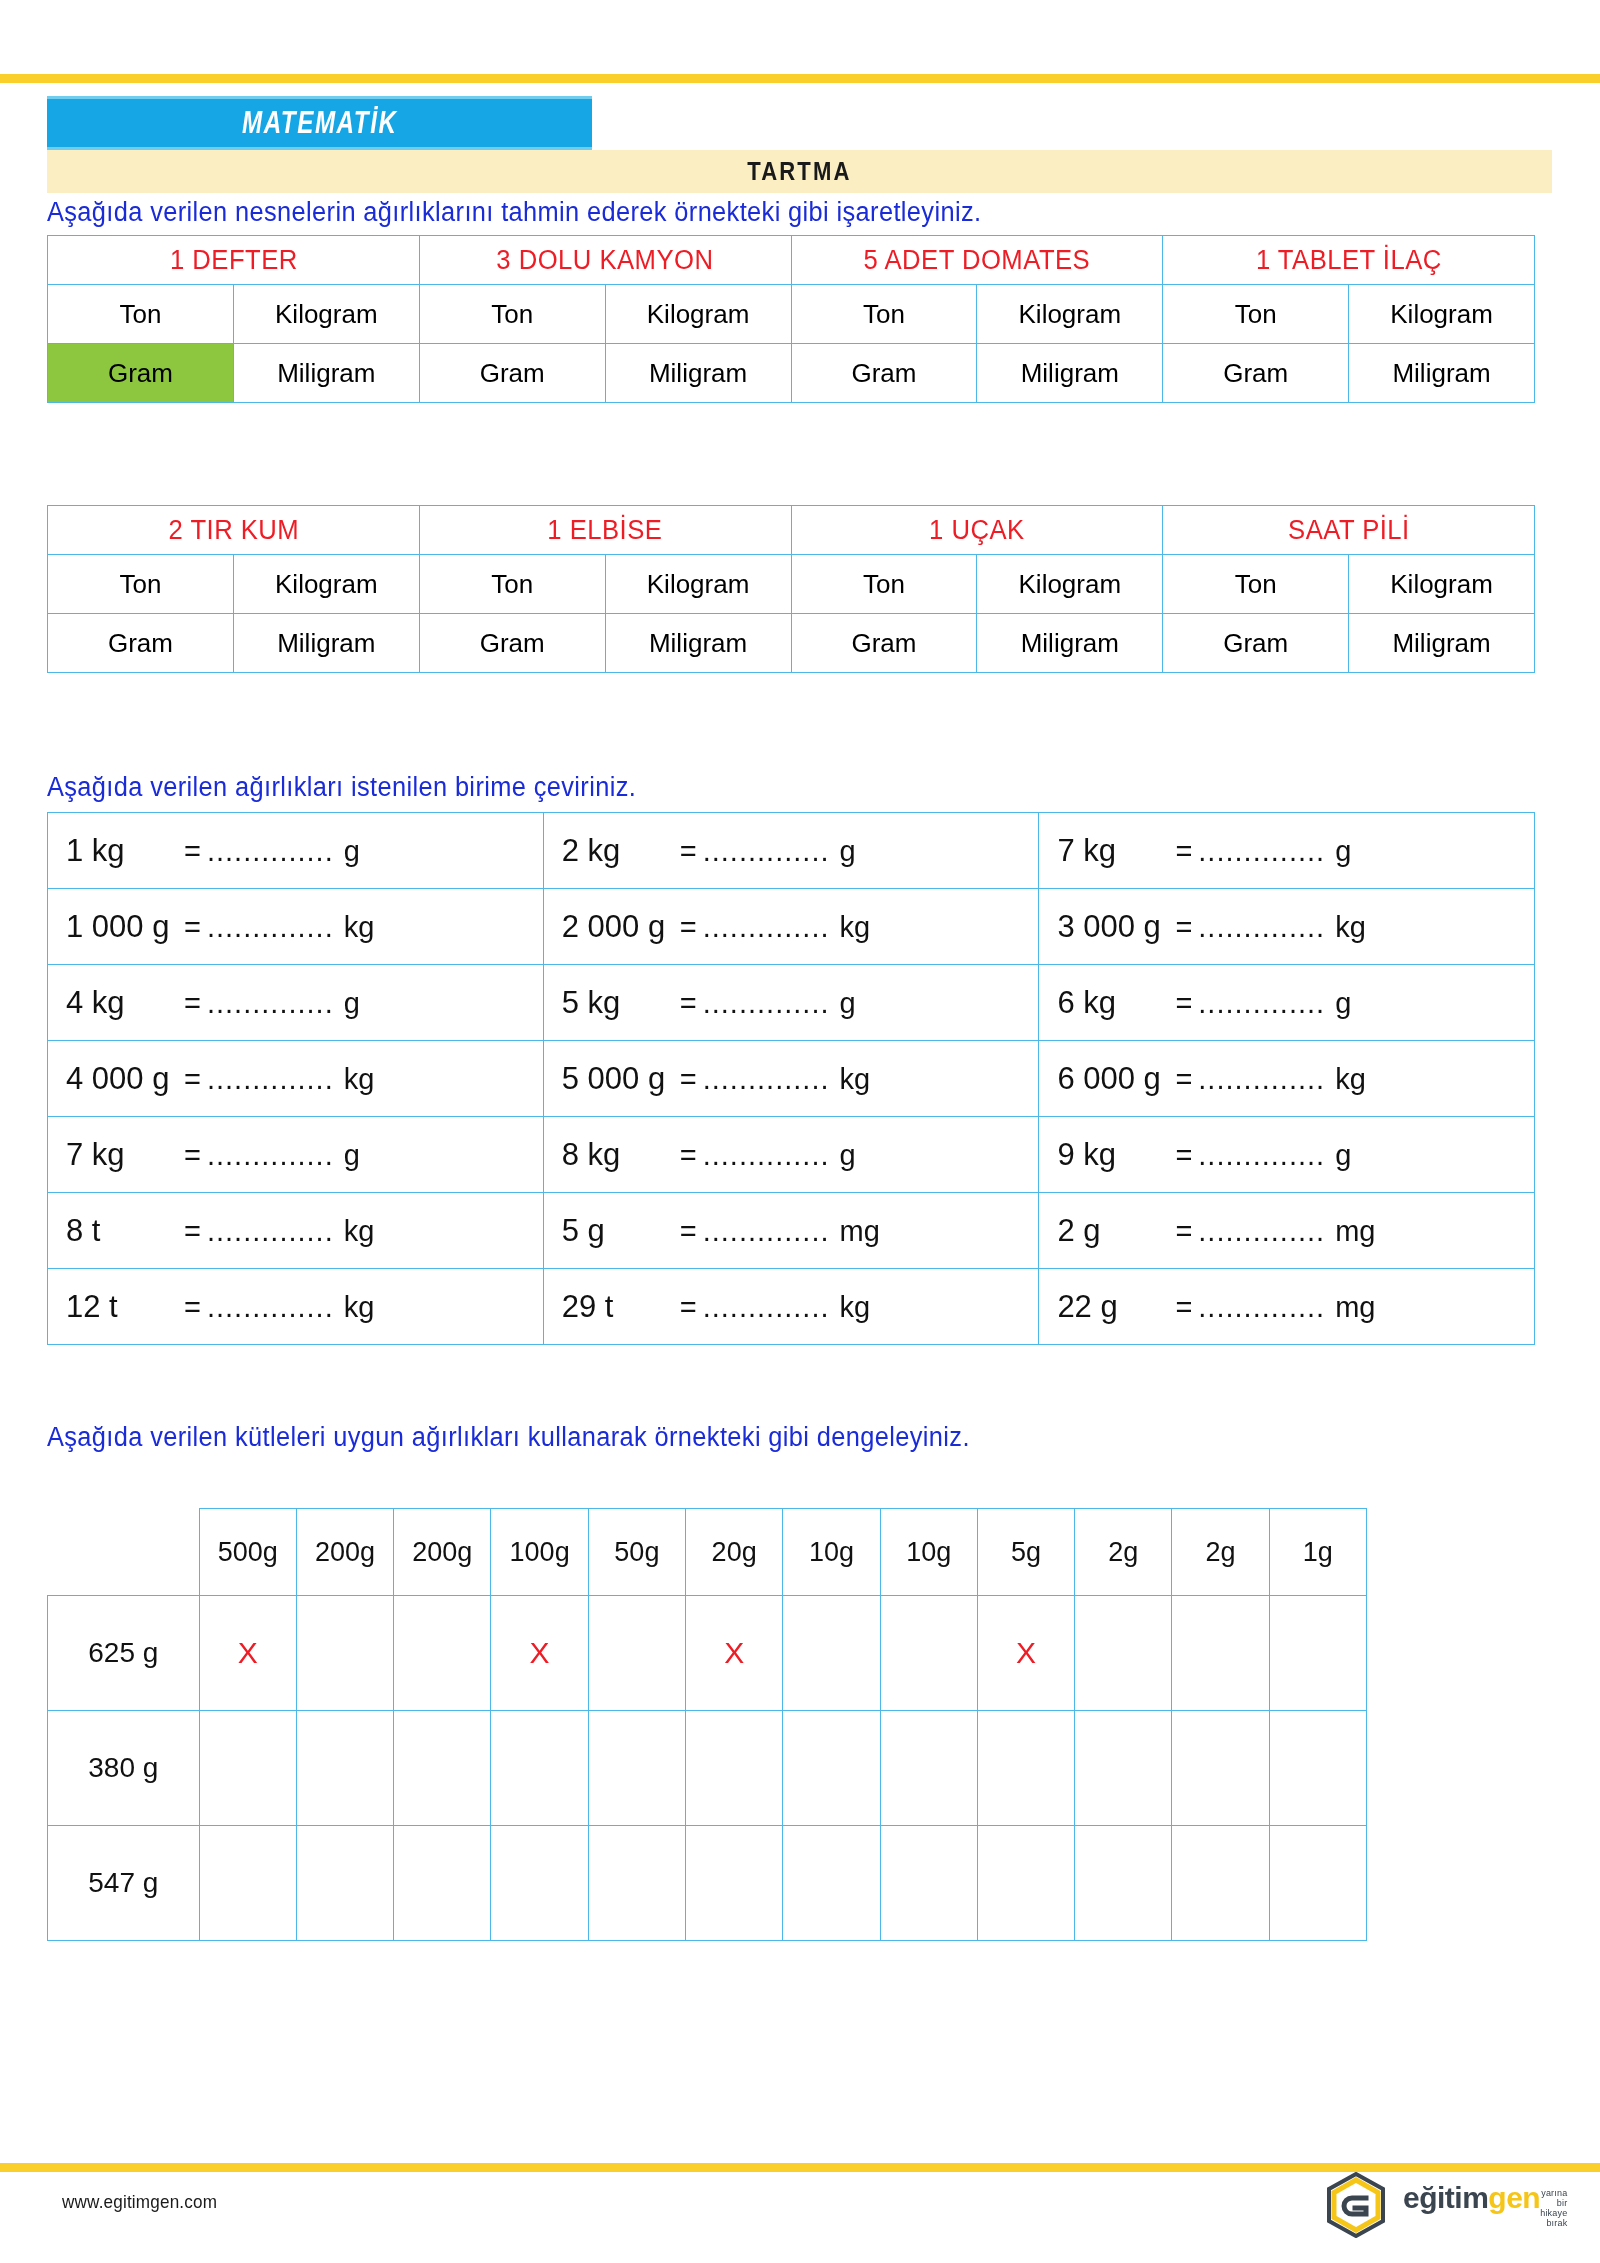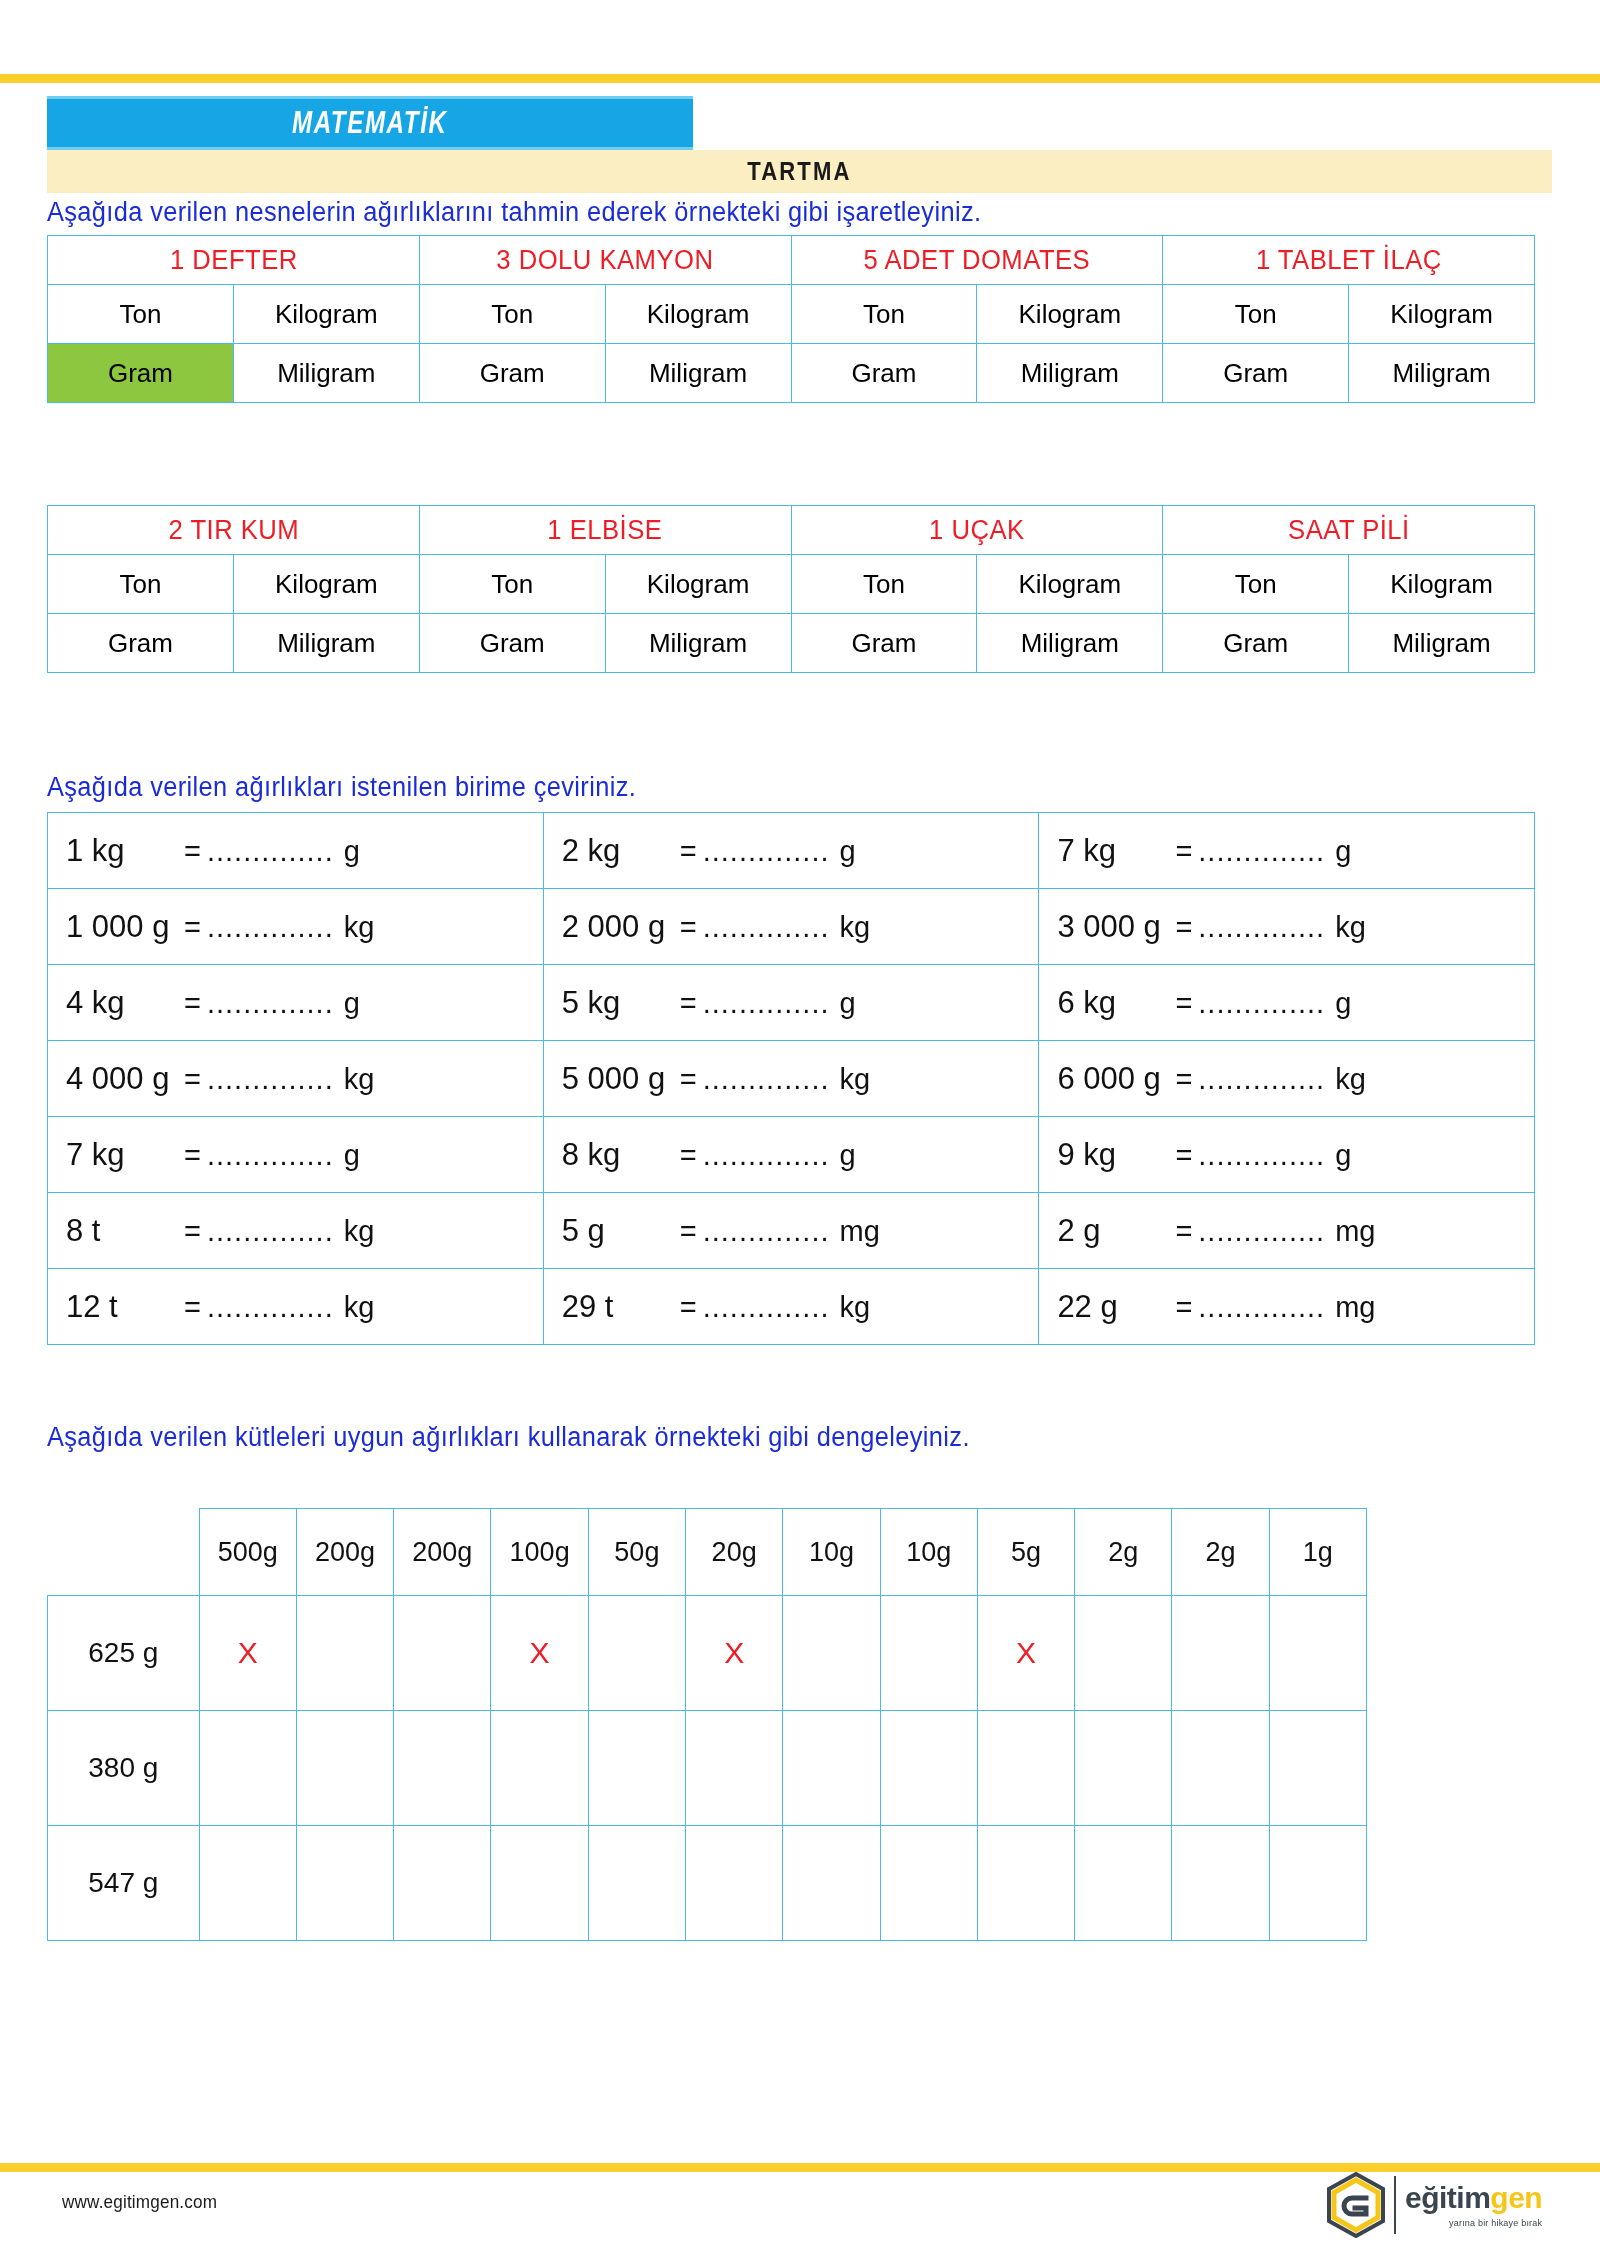--- a/index.html
+++ b/index.html
@@ -26,21 +26,21 @@
     position: absolute;
     left: 0; top: 2163px;
     width: 1600px; height: 9px;
     background: #fbcf2b;
   }
 
   
   .subject-chip {
     position: absolute;
     left: 47px; top: 96px;
-    width: 646px; height: 54px;
+    width: 545px; height: 54px;
     background: #16a6e5;
     border-top: 3px solid #6fcdf0;
     border-bottom: 3px solid #6fcdf0;
     box-sizing: border-box;
     display: flex;
     align-items: center;
     justify-content: center;
   }
   .subject-chip span {
     color: #ffffff;
@@ -192,21 +192,21 @@
     width: 220px; height: 74px;
     display: flex;
     align-items: center;
   }
   .brand-mark { width: 62px; height: 66px; flex: 0 0 auto; }
   .brand-divider {
     width: 2px; height: 58px;
     background: #3b4550;
     margin: 0 9px 0 7px;
   }
-  .brand-text { display: flex; flex-direction: column; }
+  .brand-text { display: flex; flex-direction: row; }
   .brand-word {
     font-size: 30px;
     font-weight: bold;
     line-height: 1;
     letter-spacing: -0.5px;
   }
   .brand-word .b-dark { color: #3b4550; }
   .brand-word .b-yellow { color: #f5c518; }
   .brand-tag {
     font-size: 9px;

